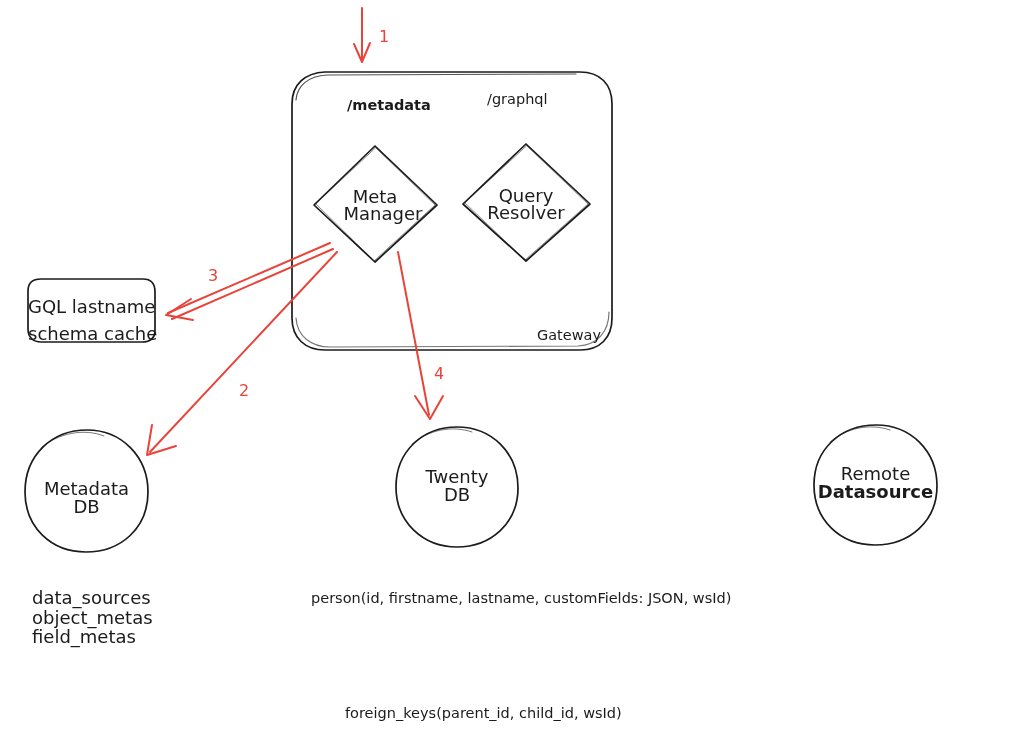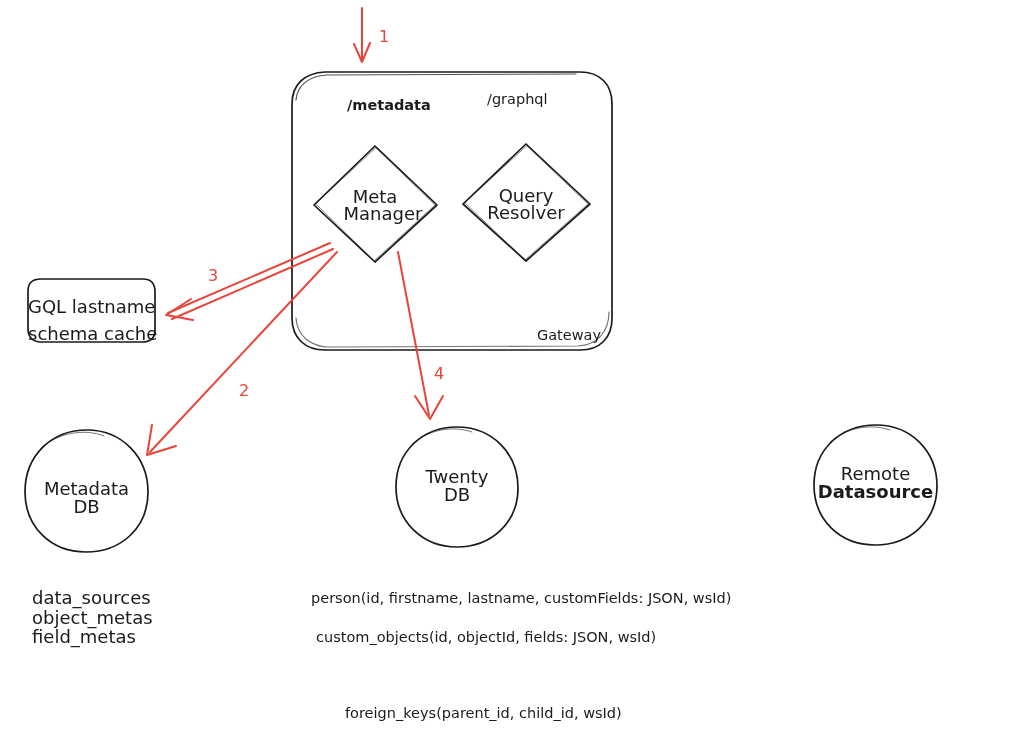--- a/index.html
+++ b/index.html
@@ -143,18 +143,17 @@
   <div class="lbl red t-num" style="left:379px; top:27px;">1</div>
   <div class="lbl red t-num" style="left:239px; top:381px;">2</div>
   <div class="lbl red t-num" style="left:208px; top:266px;">3</div>
   <div class="lbl red t-num" style="left:434px; top:364px;">4</div>
 
   <div class="lbl t-14" style="left:32px; top:587px;">data_sources</div>
   <div class="lbl t-14" style="left:32px; top:607px;">object_metas</div>
   <div class="lbl t-14" style="left:32px; top:626px;">field_metas</div>
 
   <div class="lbl t-15" style="left:311px; top:589px;text-align:center;">person(id, firstname, lastname, customFields: JSON, wsId)</div>
-  <div class="lbl t-15" style="left:316px; top:628px;">custom_objects(id, objectId, fields: JSON, wsId)</div>
 
 
   <div class="lbl t-15" style="left:345px; top:704px;">foreign_keys(parent_id, child_id, wsId)</div>
 
 </div>
 
 </body></html>

